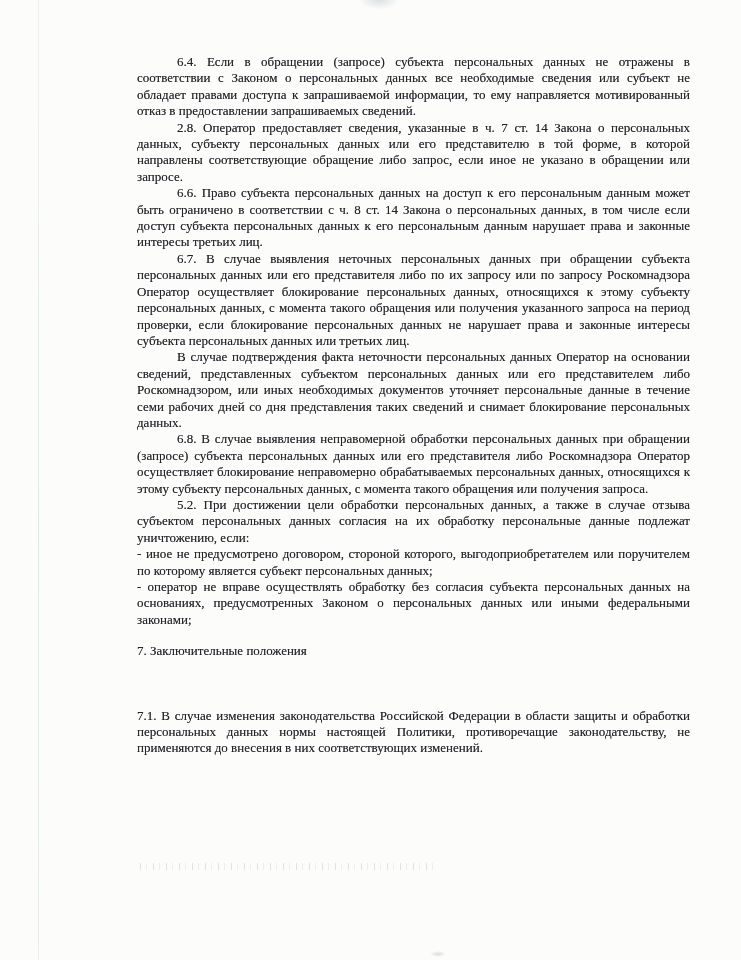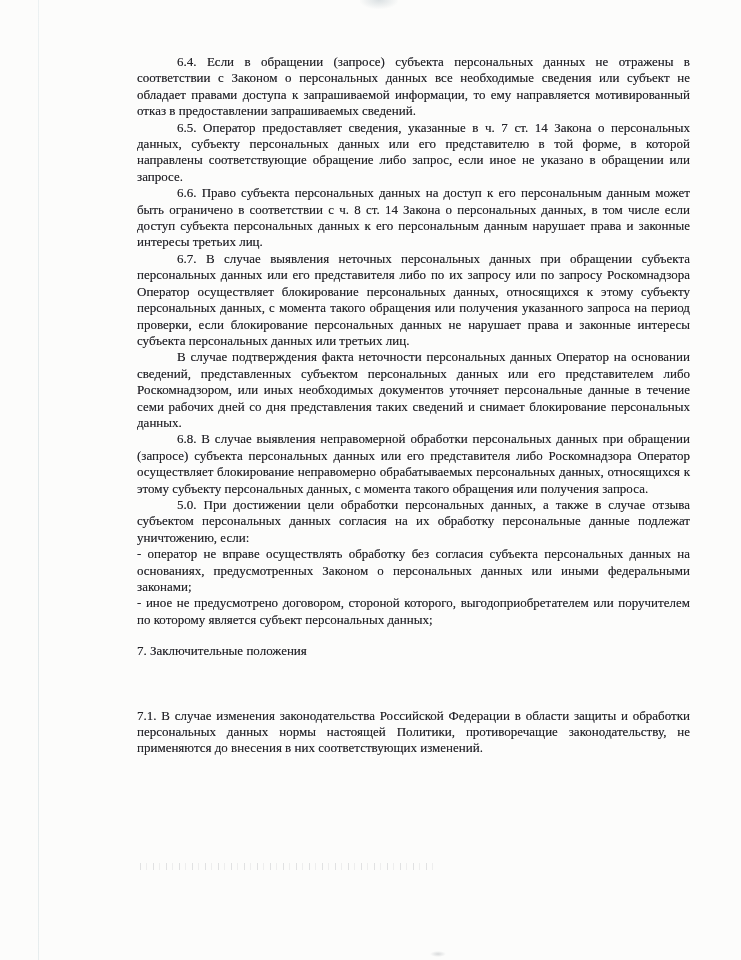--- a/index.html
+++ b/index.html
@@ -66,28 +66,28 @@
 </head>
 <body>
 
 <div class="page">
 
   <div class="fold-line"></div>
   <div class="smudge-top"></div>
 
   <div class="content">
     <p class="indented">6.4. Если в обращении (запросе) субъекта персональных данных не отражены в соответствии с Законом о персональных данных все необходимые сведения или субъект не обладает правами доступа к запрашиваемой информации, то ему направляется мотивированный отказ в предоставлении запрашиваемых сведений.</p>
-    <p class="indented">6.5. Оператор предоставляет сведения, указанные в ч. 7 ст. 14 Закона о персональных данных, субъекту персональных данных или его представителю в той форме, в которой направлены соответствующие обращение либо запрос, если иное не указано в обращении или запросе.</p>
+    <p class="indented">2.8. Оператор предоставляет сведения, указанные в ч. 7 ст. 14 Закона о персональных данных, субъекту персональных данных или его представителю в той форме, в которой направлены соответствующие обращение либо запрос, если иное не указано в обращении или запросе.</p>
     <p class="indented">6.6. Право субъекта персональных данных на доступ к его персональным данным может быть ограничено в соответствии с ч. 8 ст. 14 Закона о персональных данных, в том числе если доступ субъекта персональных данных к его персональным данным нарушает права и законные интересы третьих лиц.</p>
     <p class="indented">6.7. В случае выявления неточных персональных данных при обращении субъекта персональных данных или его представителя либо по их запросу или по запросу Роскомнадзора Оператор осуществляет блокирование персональных данных, относящихся к этому субъекту персональных данных, с момента такого обращения или получения указанного запроса на период проверки, если блокирование персональных данных не нарушает права и законные интересы субъекта персональных данных или третьих лиц.</p>
     <p class="indented">В случае подтверждения факта неточности персональных данных Оператор на основании сведений, представленных субъектом персональных данных или его представителем либо Роскомнадзором, или иных необходимых документов уточняет персональные данные в течение семи рабочих дней со дня представления таких сведений и снимает блокирование персональных данных.</p>
     <p class="indented">6.8. В случае выявления неправомерной обработки персональных данных при обращении (запросе) субъекта персональных данных или его представителя либо Роскомнадзора Оператор осуществляет блокирование неправомерно обрабатываемых персональных данных, относящихся к этому субъекту персональных данных, с момента такого обращения или получения запроса.</p>
-    <p class="indented">5.0. При достижении цели обработки персональных данных, а также в случае отзыва субъектом персональных данных согласия на их обработку персональные данные подлежат уничтожению, если:</p>
+    <p class="indented">5.2. При достижении цели обработки персональных данных, а также в случае отзыва субъектом персональных данных согласия на их обработку персональные данные подлежат уничтожению, если:</p>
+    <p class="list">- иное не предусмотрено договором, стороной которого, выгодоприобретателем или поручителем по которому является субъект персональных данных;</p>
     <p class="list">- оператор не вправе осуществлять обработку без согласия субъекта персональных данных на основаниях, предусмотренных Законом о персональных данных или иными федеральными законами;</p>
-    <p class="list">- иное не предусмотрено договором, стороной которого, выгодоприобретателем или поручителем по которому является субъект персональных данных;</p>
     <p class="heading">7. Заключительные положения</p>
     <p class="plain">7.1. В случае изменения законодательства Российской Федерации в области защиты и обработки персональных данных нормы настоящей Политики, противоречащие законодательству, не применяются до внесения в них соответствующих изменений.</p>
   </div>
 
   <div class="noise-bottom"></div>
   <div class="speck-b"></div>
 
 </div>
 
 </body></html>

